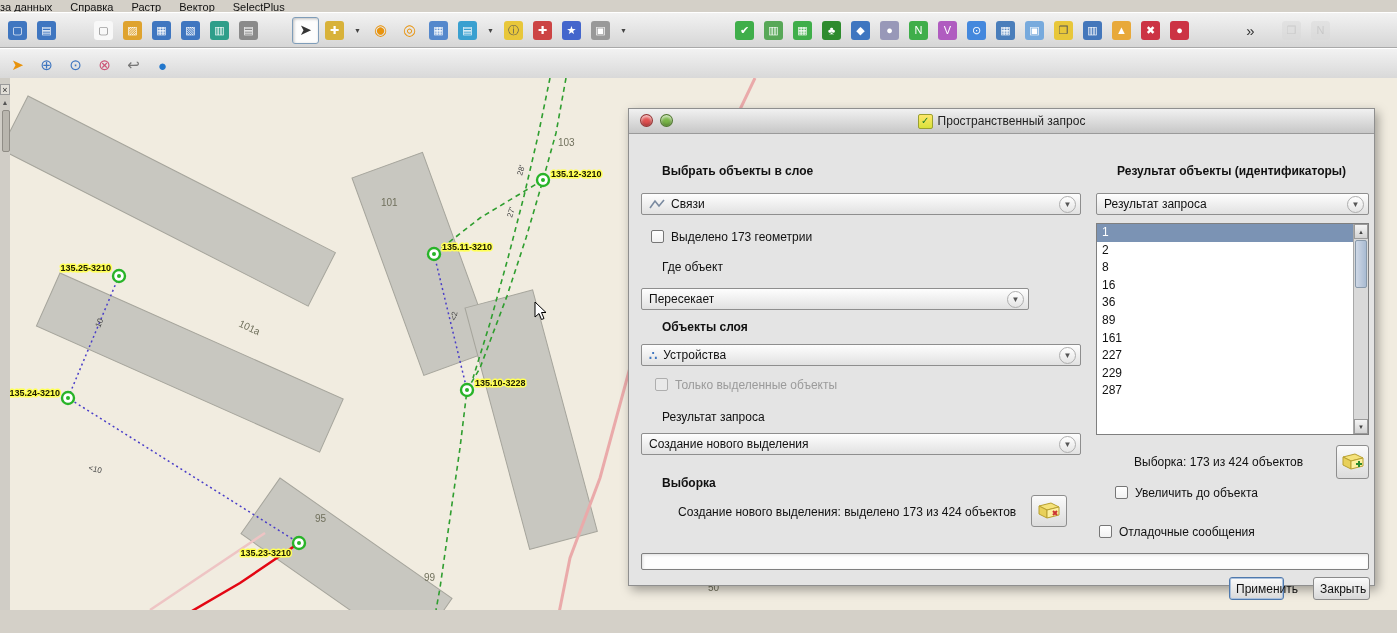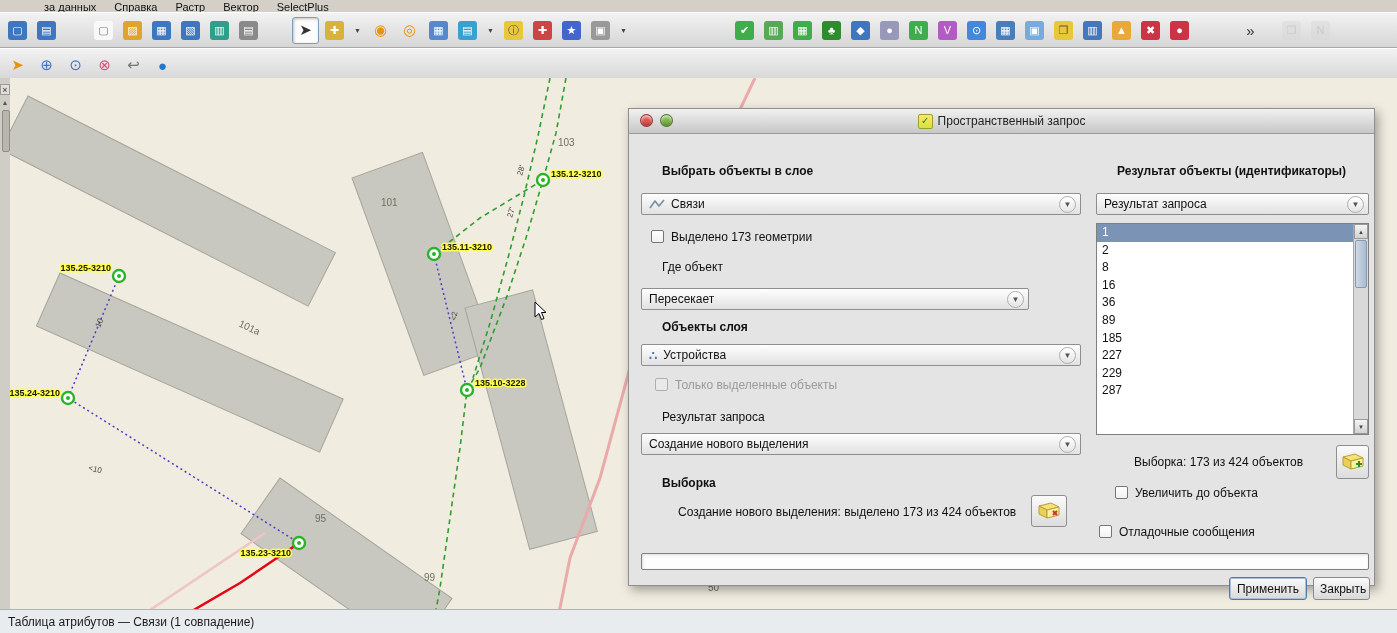--- a/index.html
+++ b/index.html
@@ -1,20 +1,20 @@
 <!DOCTYPE html>
 <html><head>
 <meta charset="utf-8">
 <style>
   html,body{margin:0;padding:0;}
   body{width:1397px;height:633px;overflow:hidden;font-family:"Liberation Sans",sans-serif;}
   .app{position:relative;width:1397px;height:633px;background:#d4d0c8;overflow:hidden;}
 
   
-  .menubar{height:12px;overflow:hidden;background:#d4d0c8;padding-left:0;white-space:nowrap;margin-left:44px;}
+  .menubar{height:12px;overflow:hidden;background:#d4d0c8;padding-left:0;white-space:nowrap;}
   .mitem{display:inline-block;font-size:11px;color:#111;margin-right:18px;transform:translateY(-3px);}
   .toolbar{display:flex;align-items:center;padding:2px 4px;background:linear-gradient(#f2f2f2,#d6d6d6);
            border-top:1px solid #ffffff;border-bottom:1px solid #a9a9a9;gap:2px;}
   .tb1{height:30px;}
   .tb2{height:28px;}
   .tbtn{width:25px;height:25px;display:flex;align-items:center;justify-content:center;border-radius:3px;border:1px solid transparent;flex:none;}
   .tbtn .ic{width:19px;height:19px;border-radius:3px;display:flex;align-items:center;justify-content:center;font-size:11px;color:#fff;}
   .tbtn.pressed{background:#fdfdfd;border:1px solid #7f9db9;box-shadow:inset 1px 1px 3px rgba(0,0,0,.25);}
   .tbtn.disabled .ic{opacity:.45;}
   .tbtn.arrow{width:13px;}
@@ -368,21 +368,21 @@
       </div>
 
       <div class="listbox" style="left:467px;top:90px;width:273px;height:212px">
         <div class="items">
             <div class="li sel">1</div>
             <div class="li">2</div>
             <div class="li">8</div>
             <div class="li">16</div>
             <div class="li">36</div>
             <div class="li">89</div>
-            <div class="li">185</div>
+            <div class="li">161</div>
             <div class="li">227</div>
             <div class="li">229</div>
             <div class="li">287</div>
           </div>
         <div class="vscroll">
           <span class="sarrow up">▲</span>
           <span class="sthumb"></span>
           <span class="sarrow down">▼</span>
         </div>
       </div>
@@ -402,21 +402,18 @@
         <span class="cb"></span>
         <span>Увеличить до объекта</span>
       </div>
 
       <div class="checkbox" style="left:470px;top:391px">
         <span class="cb"></span>
         <span>Отладочные сообщения</span>
       </div>
 
       <div class="progress" style="left:12px;top:420px;width:728px;height:17px"></div>
-      <button class="btn default" style="left:600px;top:444px;width:78px">Применить</button>
+      <button class="btn default" style="left:600px;top:444px;width:55px">Применить</button>
       <button class="btn" style="left:684px;top:444px;width:57px">Закрыть</button>
     </div>
   </div>
 
-  <div class="statusbar">
-    <span>Таблица атрибутов — Связи (1 совпадение)</span>
-  </div>
 </div>
 
 </body></html>

